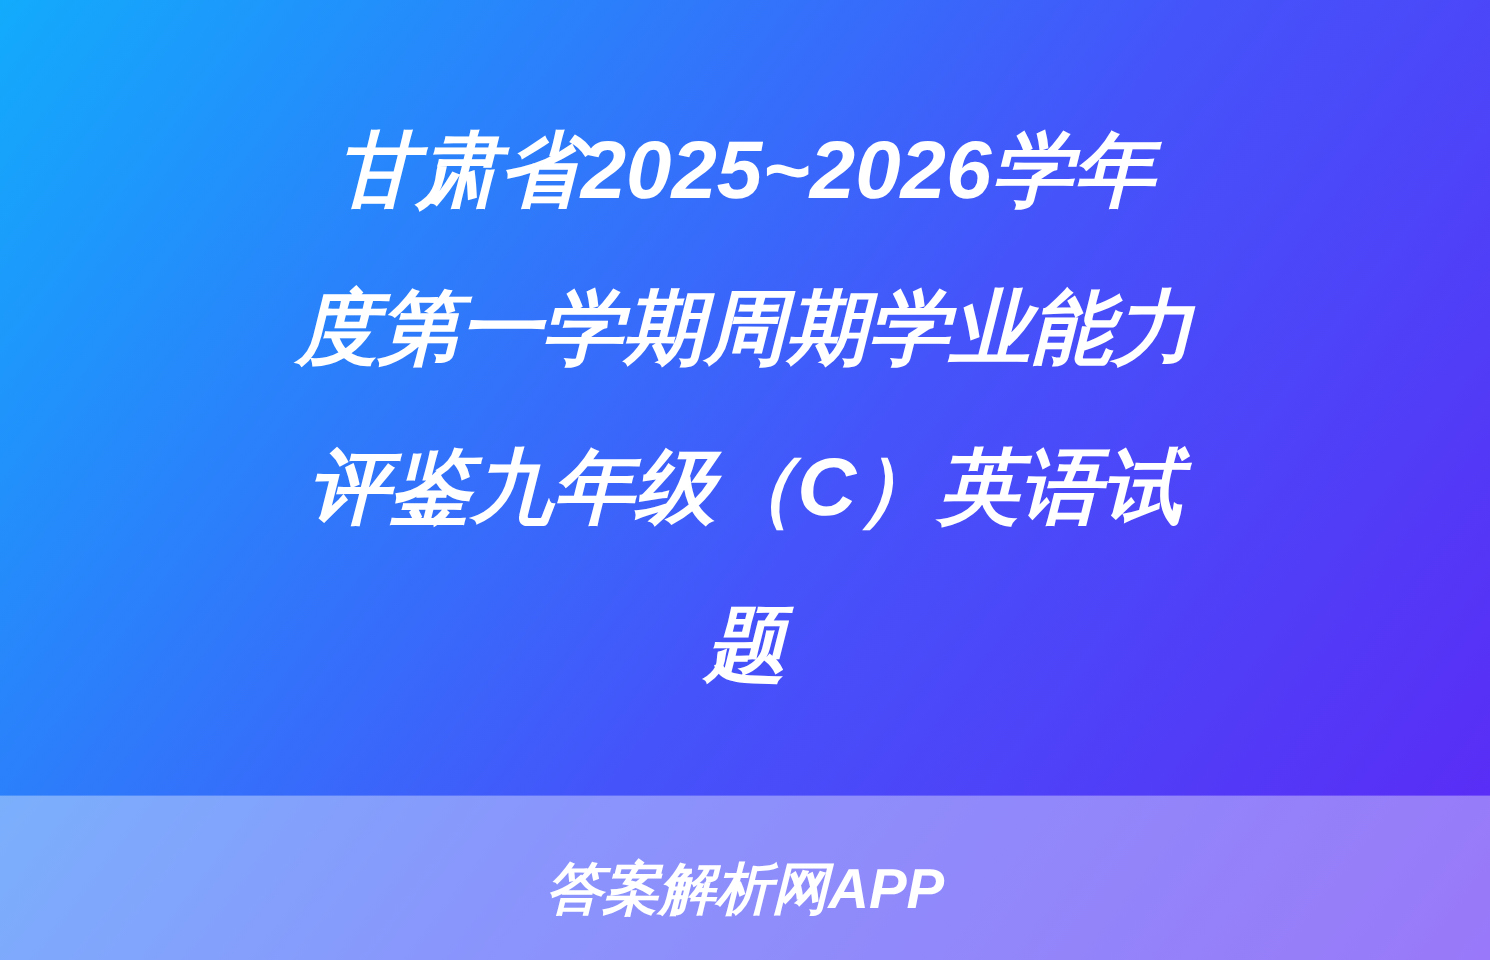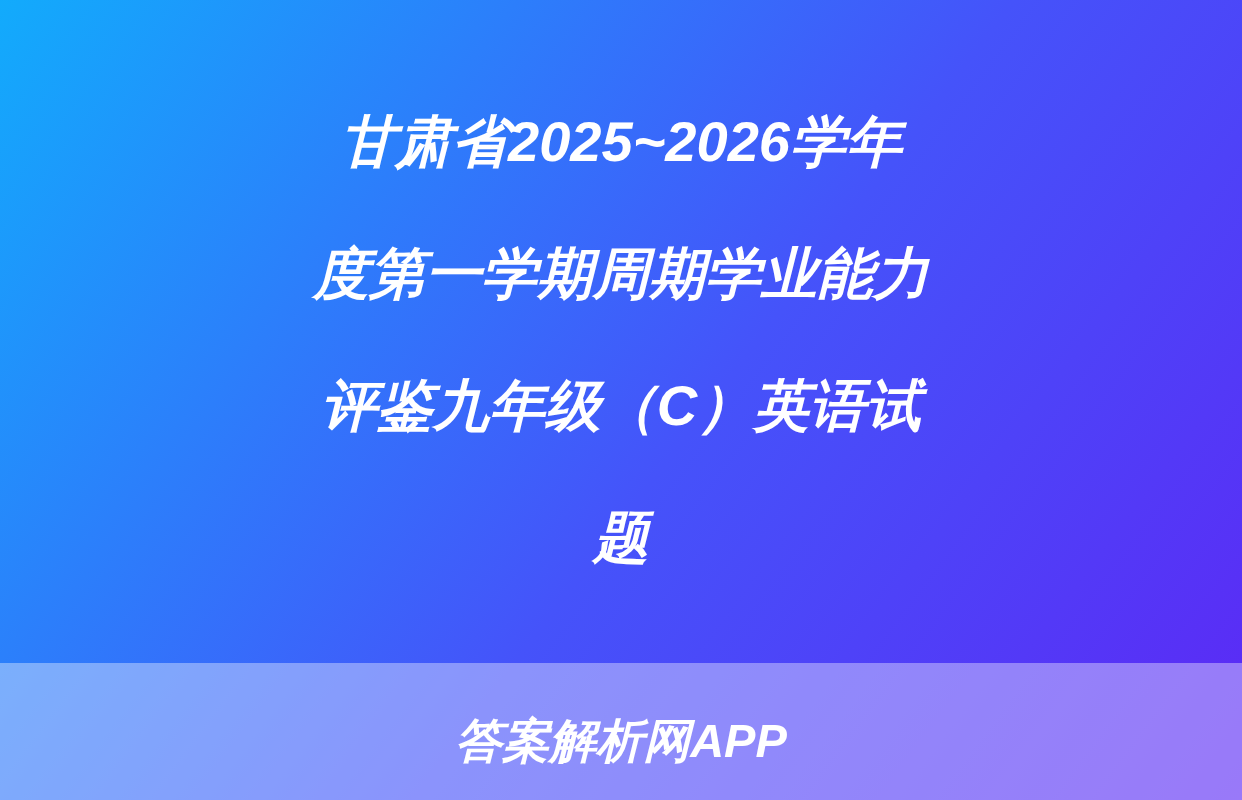--- a/index.html
+++ b/index.html
@@ -53,21 +53,21 @@
     justify-content: center;
   }
 
   .title-text {
     width: 100%;
     text-align: center;
     color: #ffffff;
     font-family: "Liberation Sans", "DejaVu Sans", sans-serif;
     font-weight: 700;
     font-style: italic;
-    font-size: 56px;
+    font-size: 68px;
     line-height: 132px;
     letter-spacing: 0px;
     white-space: pre-line;
     text-rendering: geometricPrecision;
   }
 
   
   .footer-band {
     position: absolute;
     left: 0;

